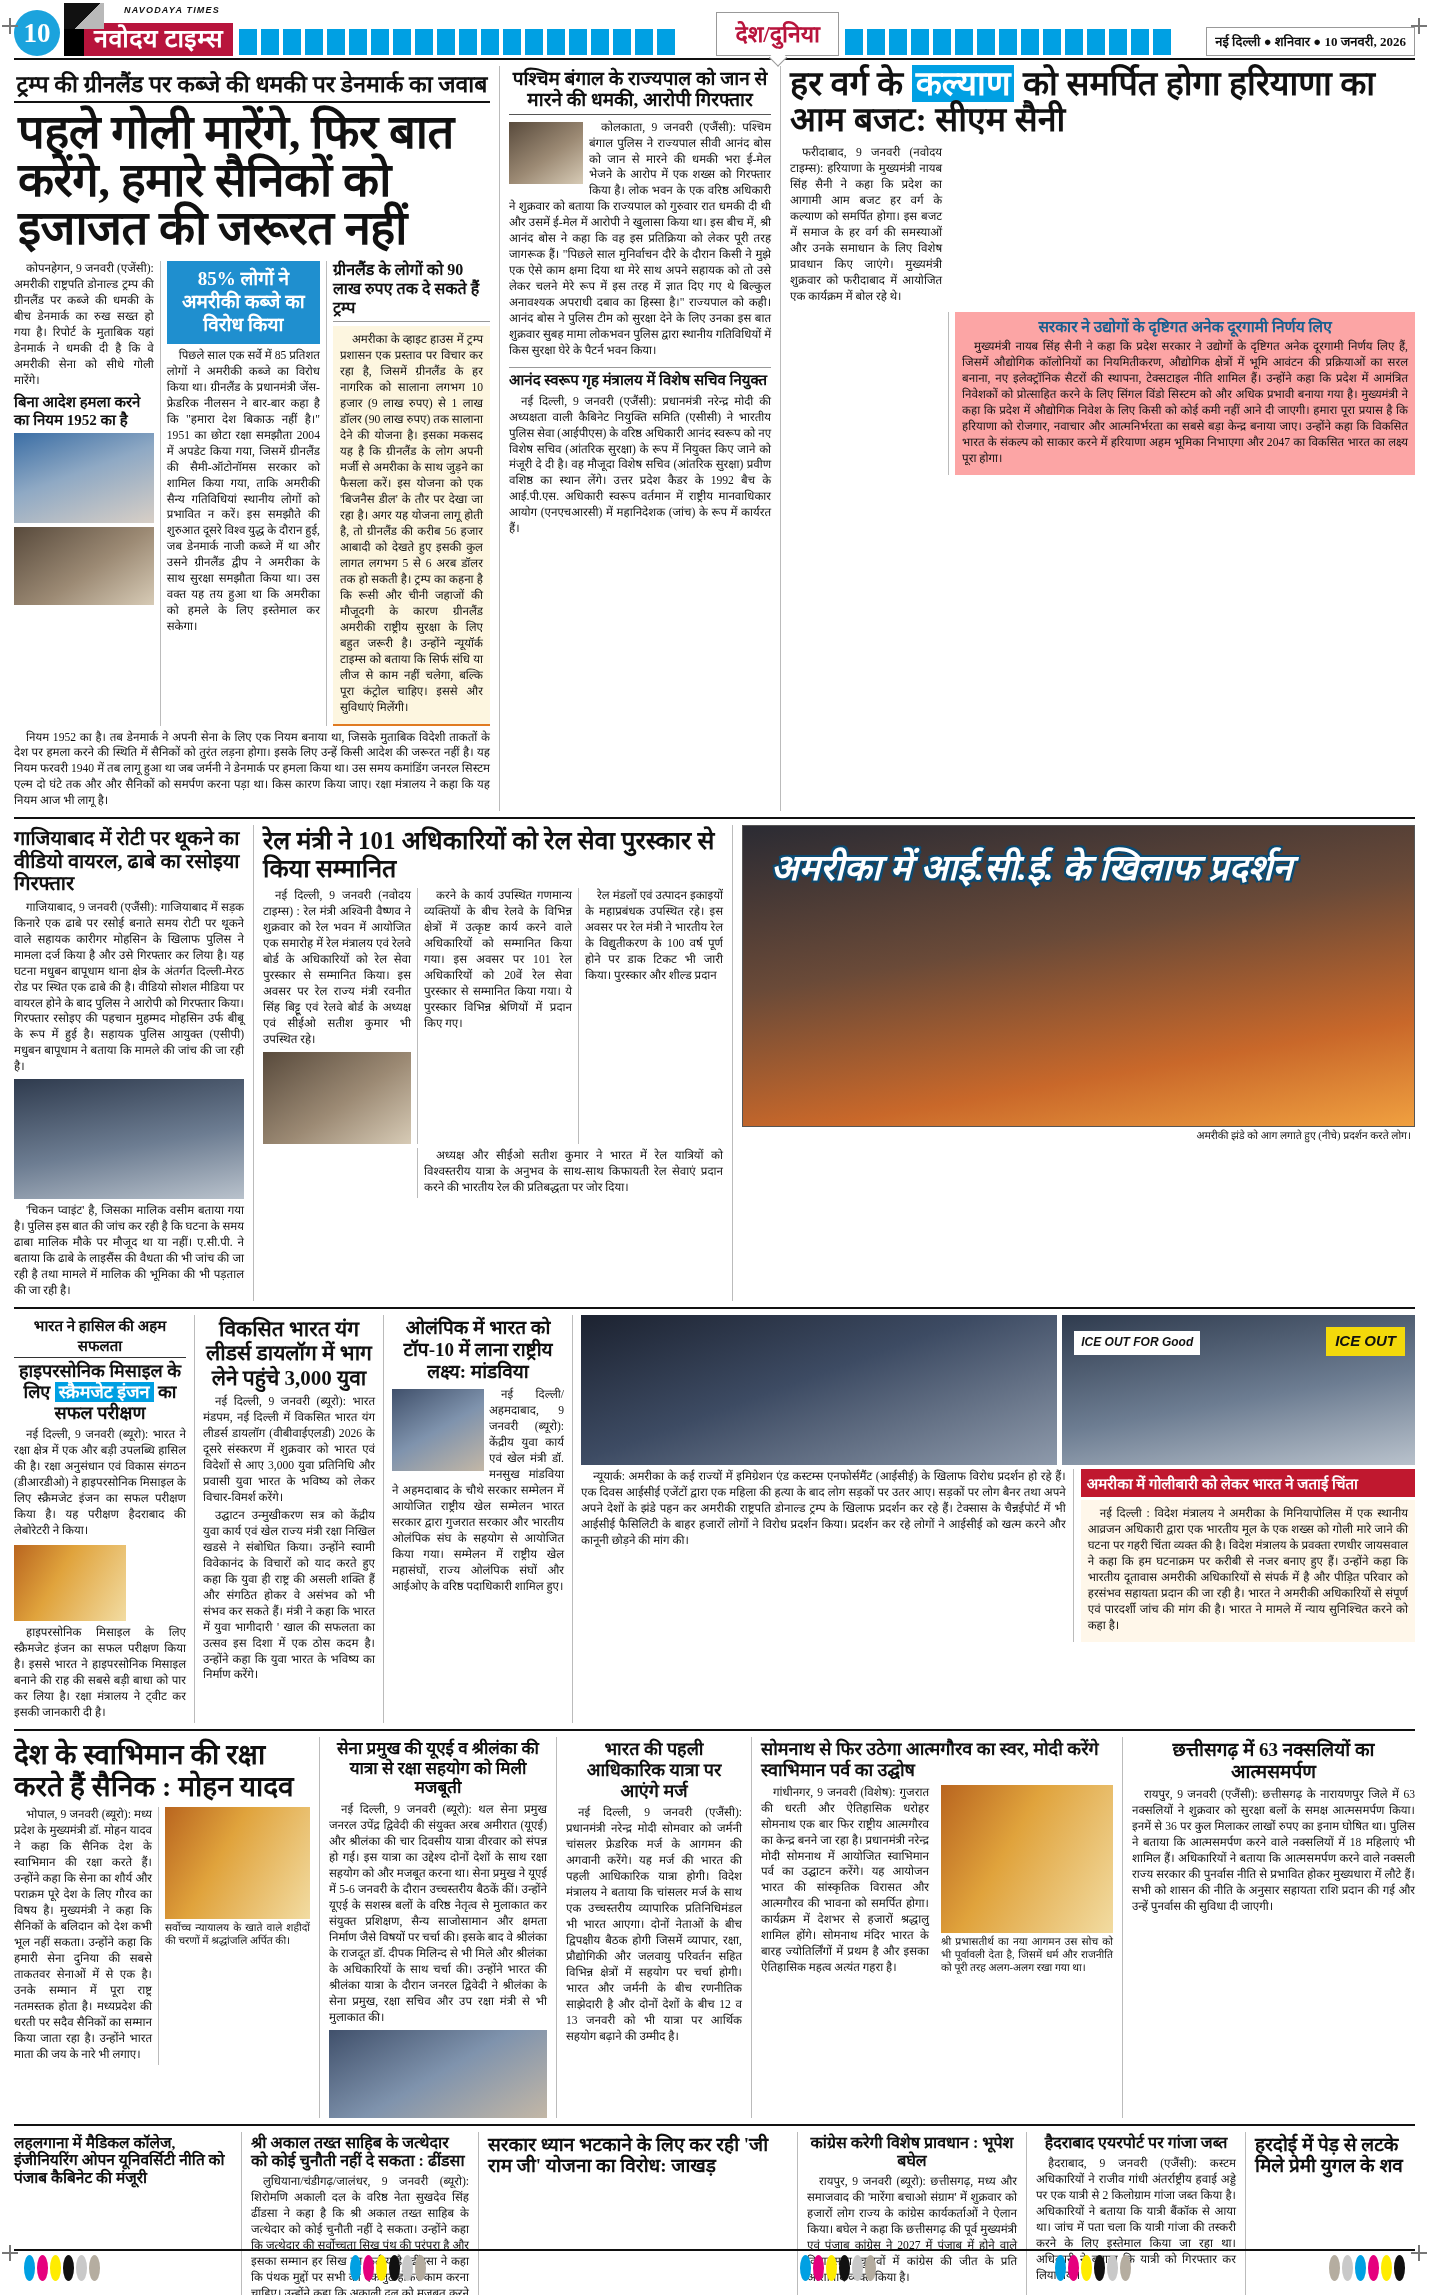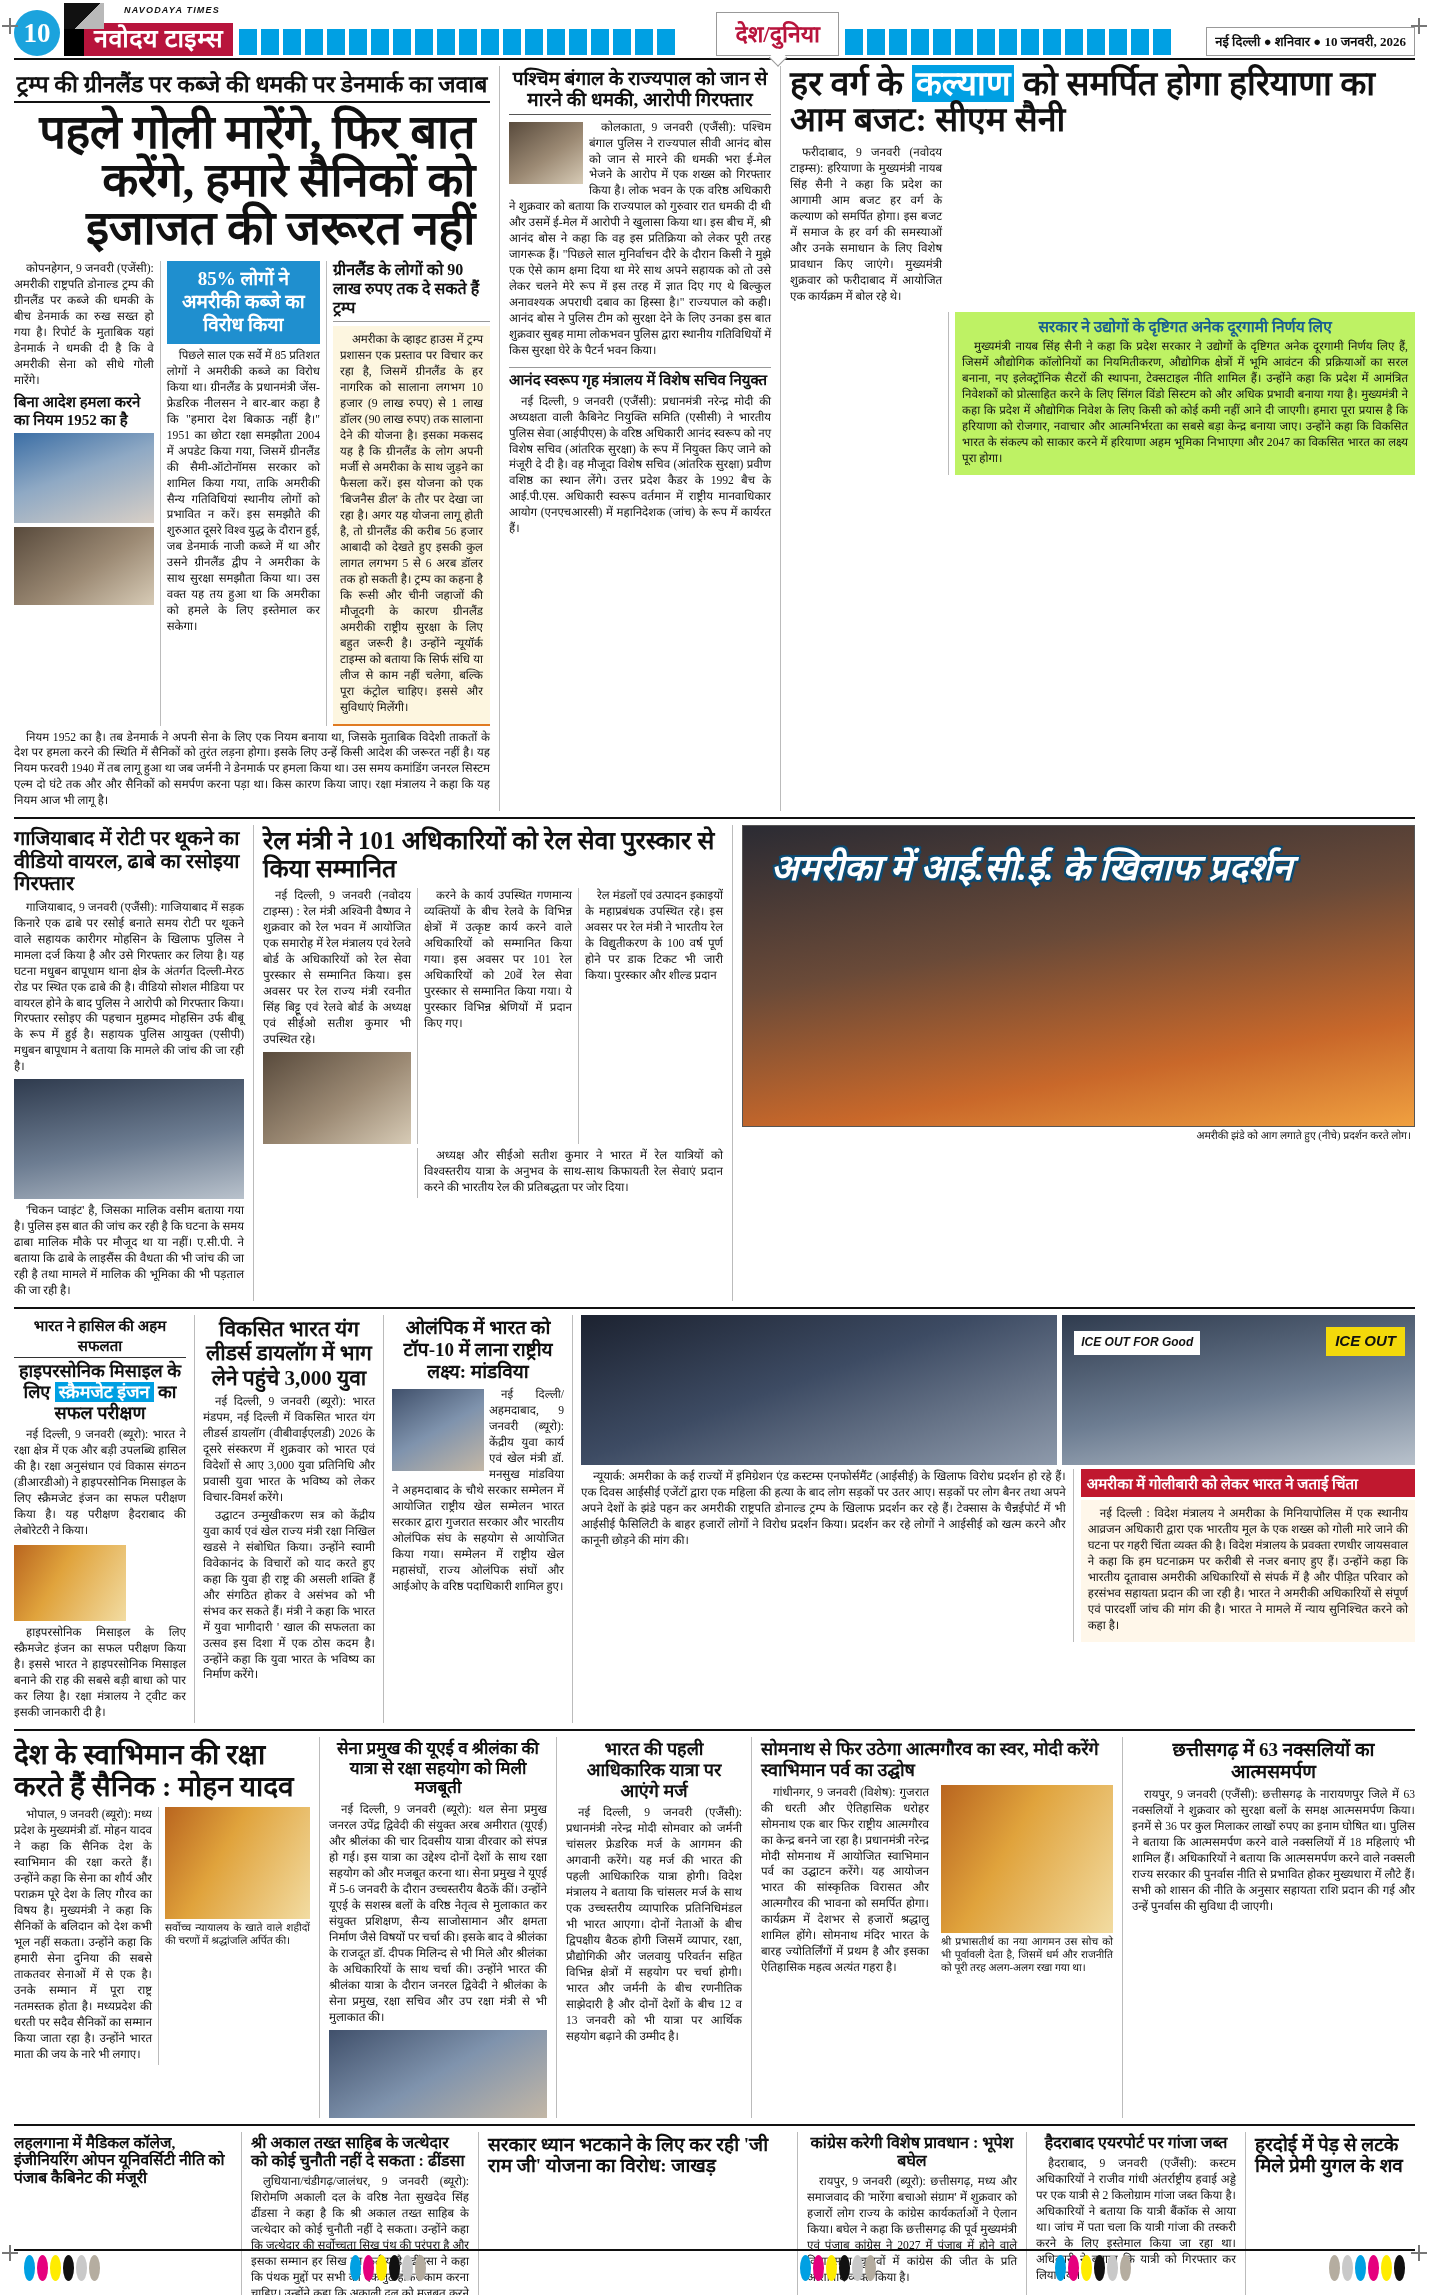--- a/index.html
+++ b/index.html
@@ -55,43 +55,42 @@
 
   .rule-thick { border-top: 2px solid #111; margin-top: 2px; }
 
   
   .col-sep { border-left: 1px solid #bbb; }
   h1.lead-kicker {
     font-size: 23px; font-weight: bold; text-align: center; margin: 6px 0 2px;
     border-bottom: 2px solid #111; padding-bottom: 3px; line-height: 1.15;
   }
   h1.lead-main {
-    font-size: 47px; font-weight: bold; line-height: 1.02; margin: 6px 15px 8px;
+    font-size: 47px; font-weight: bold; line-height: 1.02; margin: 6px 4px 8px;
     letter-spacing: -0.5px;
-    text-align: right;
   }
   h2.hl { font-size: 25px; font-weight: bold; line-height: 1.12; margin: 2px 0 5px; }
   h2.hl.c { text-align: center; }
   h3.hl-sm { font-size: 18px; font-weight: bold; line-height: 1.15; margin: 2px 0 4px; }
   .mark-blue { background: #00a0e3; color: #fff; padding: 0 4px; }
 
   .photo { background: #9aa6b0; position: relative; overflow: hidden; font-style: italic; }
   .photo.p1 { background: linear-gradient(160deg,#3b6ea5,#8fa9c4 45%,#d8cfc6); }
   .photo.p2 { background: linear-gradient(170deg,#2b2b33,#6a4a38 40%,#c9682a 75%,#f0a040); }
   .photo.p3 { background: linear-gradient(150deg,#40506b,#7f93ad 50%,#c3b7a6); }
   .photo.p4 { background: linear-gradient(145deg,#584a3c,#9c8a74 55%,#d7cbb6); }
   .photo.p5 { background: linear-gradient(160deg,#1c2230,#3d4b63 45%,#8e9aab); }
   .photo.p6 { background: linear-gradient(120deg,#b9651f,#e0a33c 40%,#f2dca2); }
   .photo.p7 { background: linear-gradient(170deg,#2f3b4e,#6d7d92 55%,#b9c2cc); }
   .caption { font-size: 10.5px; line-height: 1.25; text-align: center; margin-top: 2px; }
 
   
   .box-blue { background: #1f8fcf; color: #fff; text-align: center; font-size: 19px; font-weight: bold; line-height: 1.2; padding: 7px 4px; }
   .box-cream { background: #fdf6e0; padding: 6px 7px; border-bottom: 2px solid #e07b22; }
-  .box-blue-soft { background: #bef264; padding: 6px 7px; }
+  .box-blue-soft { background: #fca5a5; padding: 6px 7px; }
   .box-tint { background: #fff7ea; padding: 6px 7px; }
 
   .overlay-title {
     position: absolute; color: #fff; font-weight: bold; line-height: 1.12;
     text-shadow: 2px 2px 0 #0b4b73, -2px -2px 0 #0b4b73, 2px -2px 0 #0b4b73, -2px 2px 0 #0b4b73;
   }
   .strip-red { background: #c0182f; color: #fff; font-size: 15px; font-weight: bold; padding: 4px 6px; }
 
   
   .footer-rule { position: absolute; left: 14px; right: 14px; bottom: 44px; border-top: 2px solid #111; }

